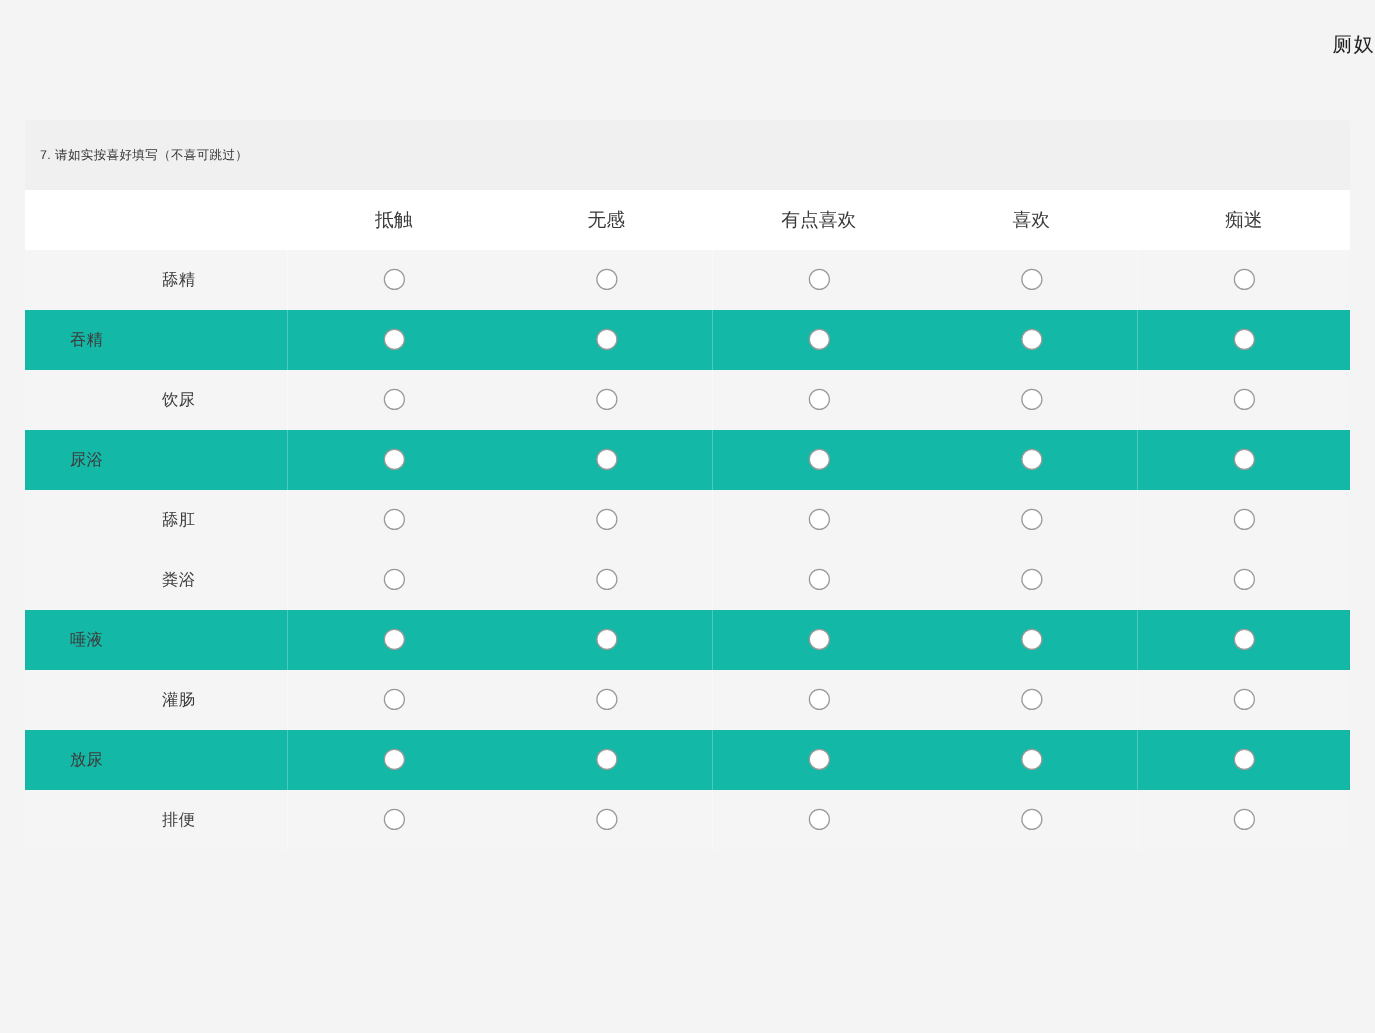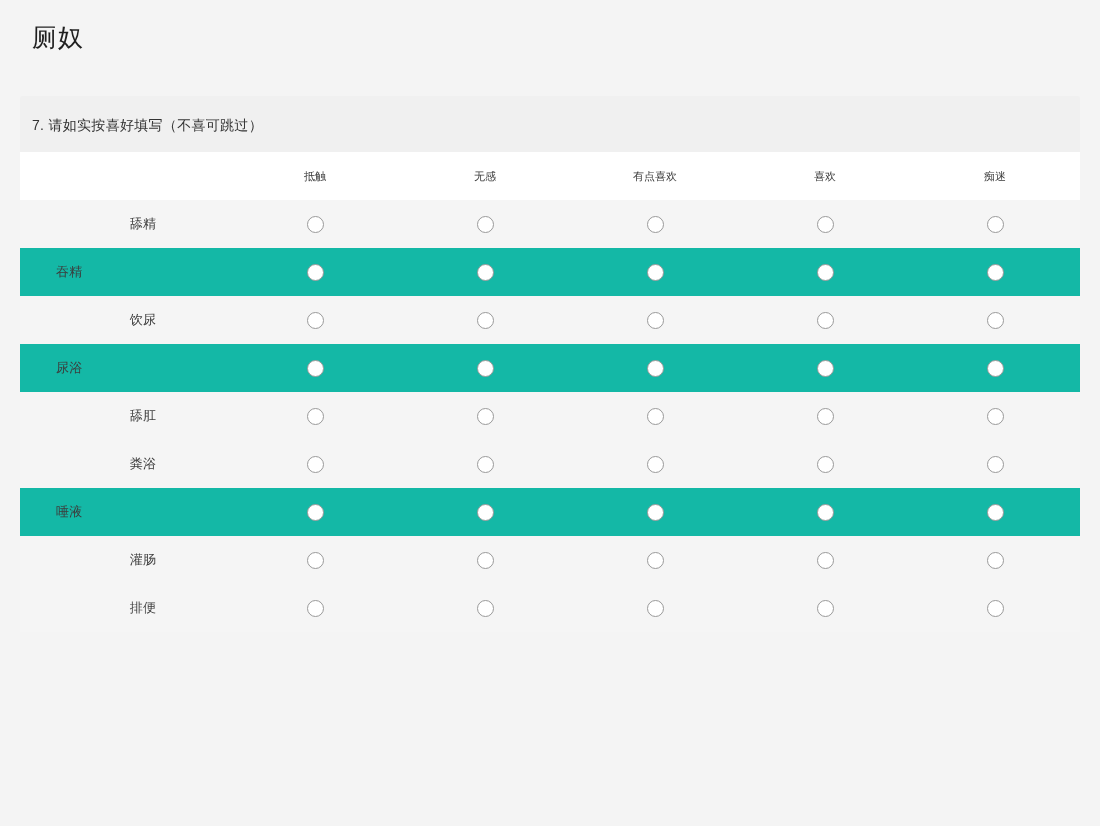--- a/index.html
+++ b/index.html
@@ -16,54 +16,55 @@
     position: relative;
     overflow: hidden;
   }
   .header {
     padding: 22px 0 0 32px;
     height: 62px;
     box-sizing: border-box;
     background: #f4f4f4;
   }
   .header-title {
-    font-size: 25px;
+    font-size: 16px;
     font-weight: 400;
     color: #1f1f1f;
     letter-spacing: 1px;
     line-height: 30px;
+    text-align: right;
   }
   .card {
     margin: 34px 20px 0 20px;
     background: #f0f0f0;
     border-radius: 2px;
     padding: 0 0 0 0;
     box-sizing: border-box;
   }
   .question-title {
-    font-size: 14px;
+    font-size: 10px;
     color: #333;
     padding: 18px 0 16px 12px;
     line-height: 22px;
     letter-spacing: 0.3px;
   }
   .matrix {
     width: 100%;
     border-collapse: collapse;
     table-layout: fixed;
     background: #ffffff;
   }
   .matrix col.label-col { width: 210px; }
   .matrix th, .matrix td {
     border: none;
     padding: 0;
   }
   .matrix thead th {
     height: 48px;
-    font-size: 11px;
+    font-size: 15px;
     font-weight: 400;
     color: #3a3a3a;
     text-align: center;
     background: #ffffff;
     vertical-align: middle;
   }
   .matrix thead th.label-head {
     background: #ffffff;
   }
   .matrix tbody tr {
@@ -183,20 +184,28 @@
           <td class="cell"><span class="radio"></span></td>
         </tr>
         <tr class="odd">
           <td class="row-label">灌肠</td>
           <td class="cell"><span class="radio"></span></td>
           <td class="cell"><span class="radio"></span></td>
           <td class="cell"><span class="radio"></span></td>
           <td class="cell"><span class="radio"></span></td>
           <td class="cell"><span class="radio"></span></td>
         </tr>
+        <tr class="even">
+          <td class="row-label">放尿</td>
+          <td class="cell"><span class="radio"></span></td>
+          <td class="cell"><span class="radio"></span></td>
+          <td class="cell"><span class="radio"></span></td>
+          <td class="cell"><span class="radio"></span></td>
+          <td class="cell"><span class="radio"></span></td>
+        </tr>
         <tr class="odd">
           <td class="row-label">排便</td>
           <td class="cell"><span class="radio"></span></td>
           <td class="cell"><span class="radio"></span></td>
           <td class="cell"><span class="radio"></span></td>
           <td class="cell"><span class="radio"></span></td>
           <td class="cell"><span class="radio"></span></td>
         </tr>
       </tbody>
     </table>

